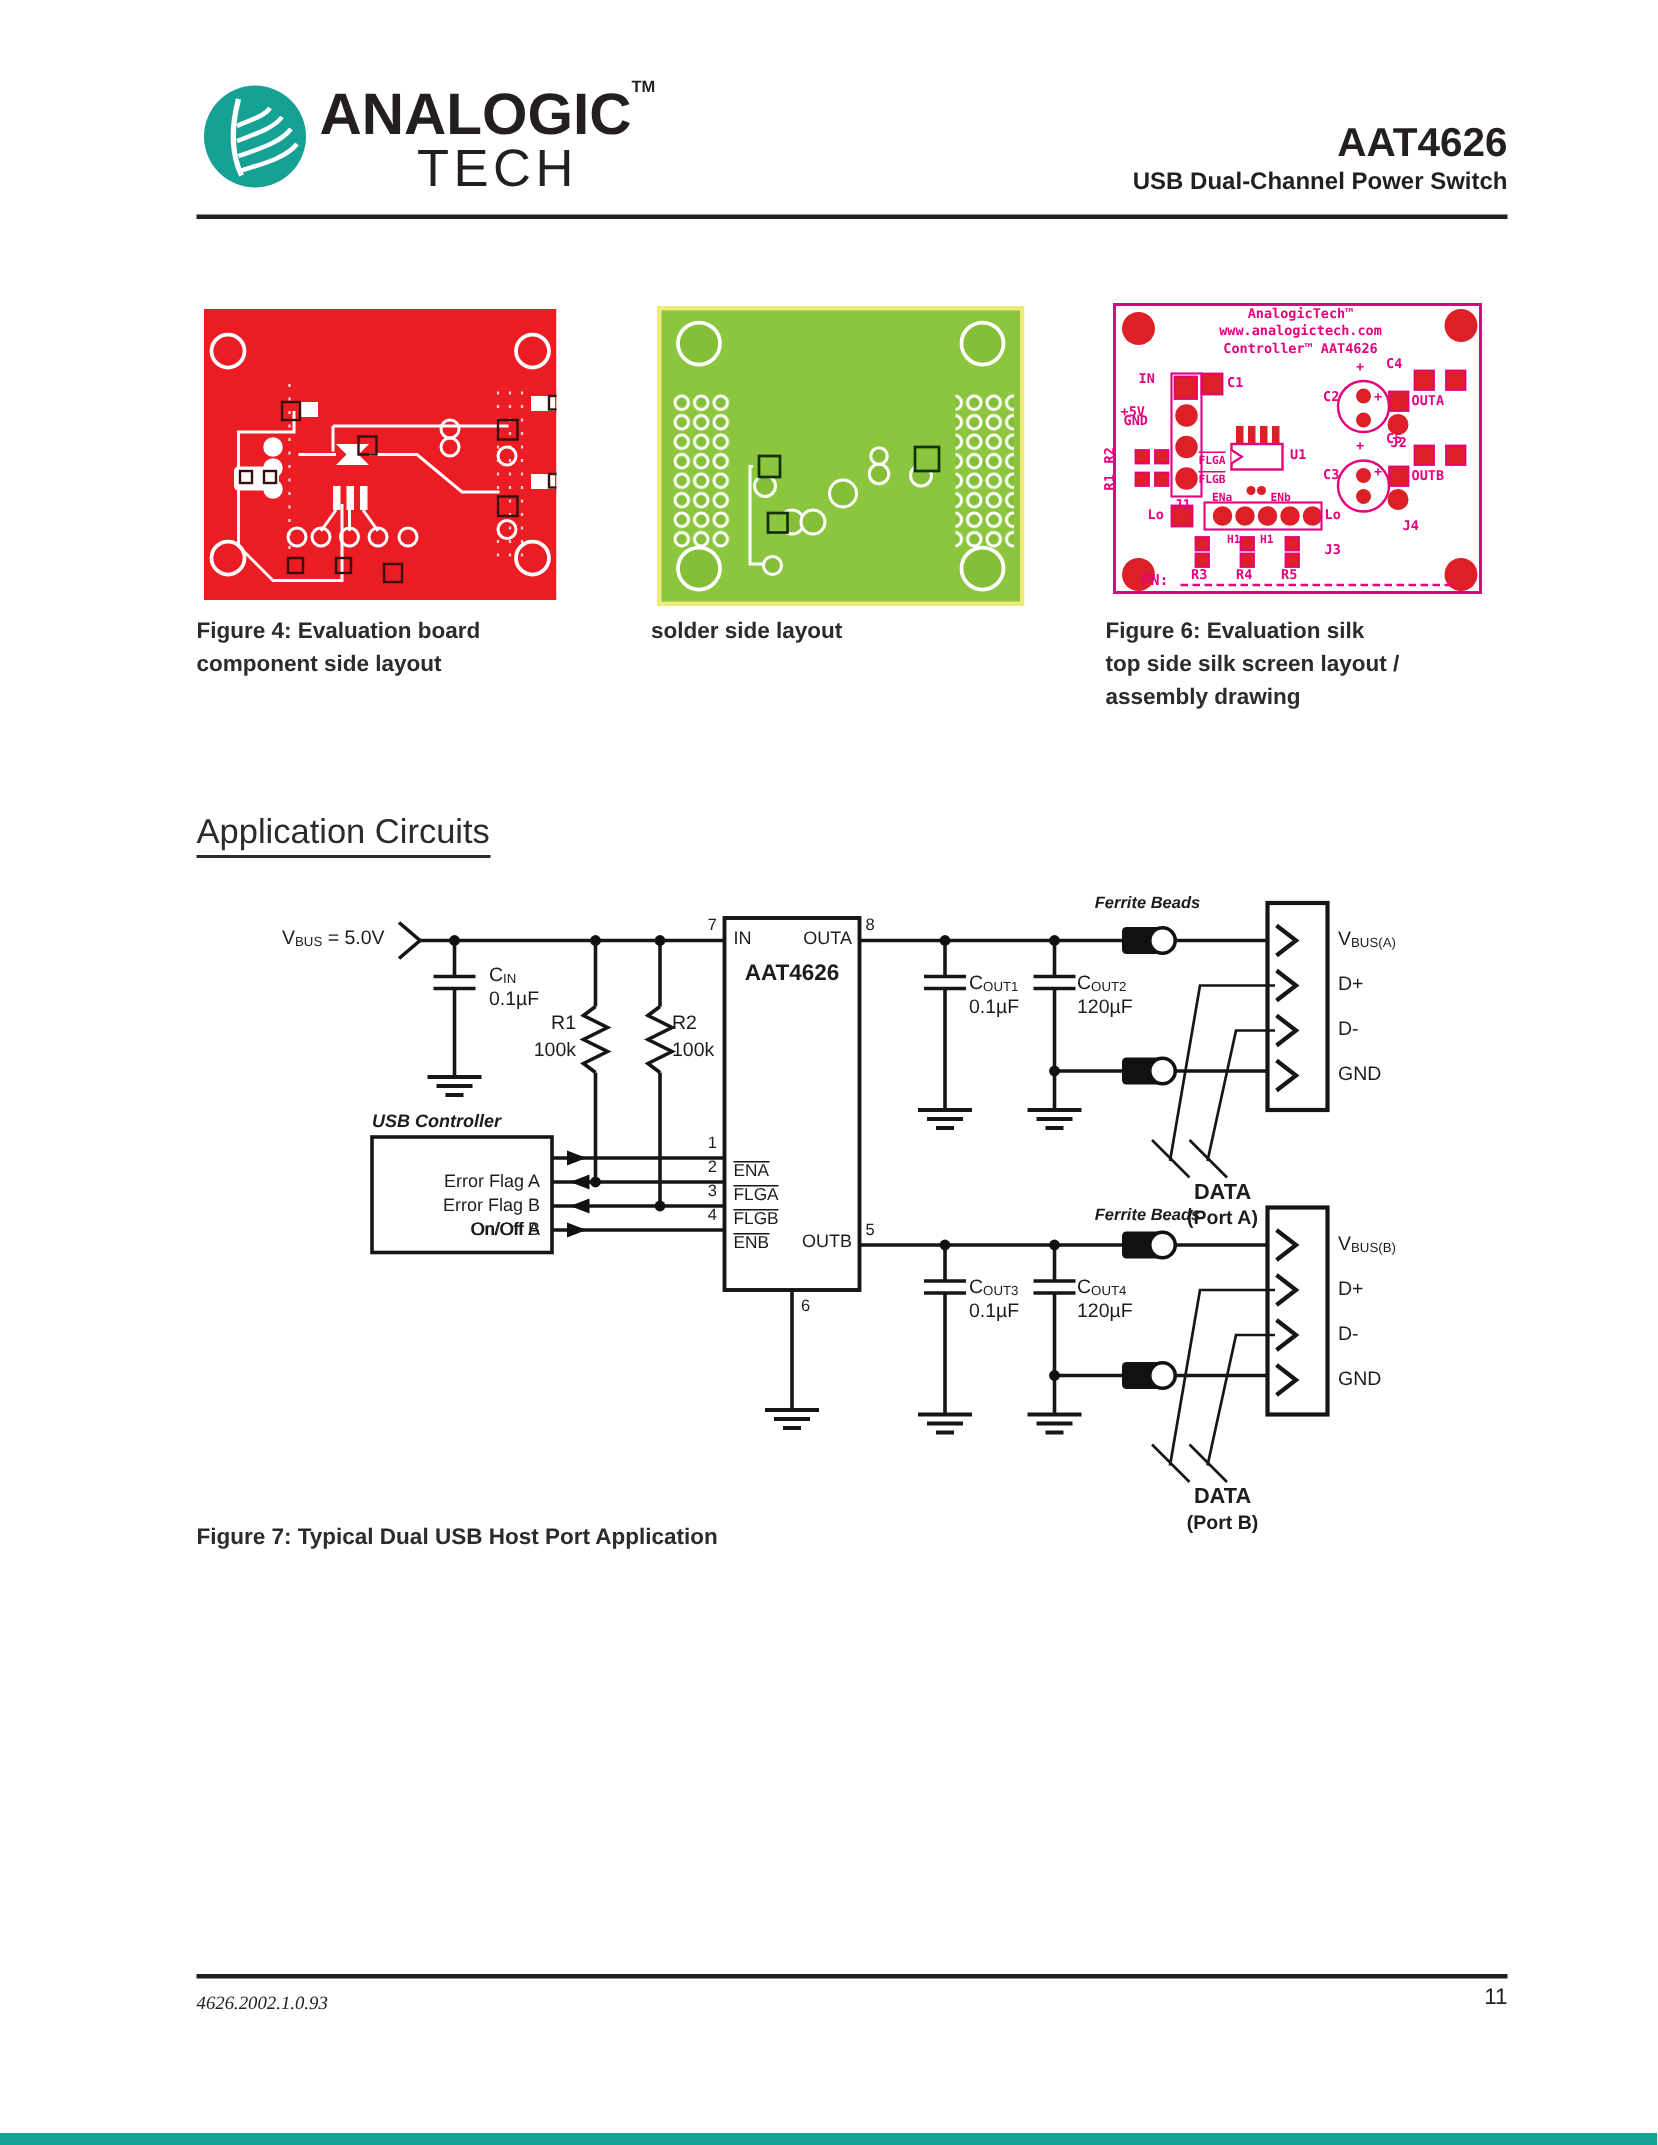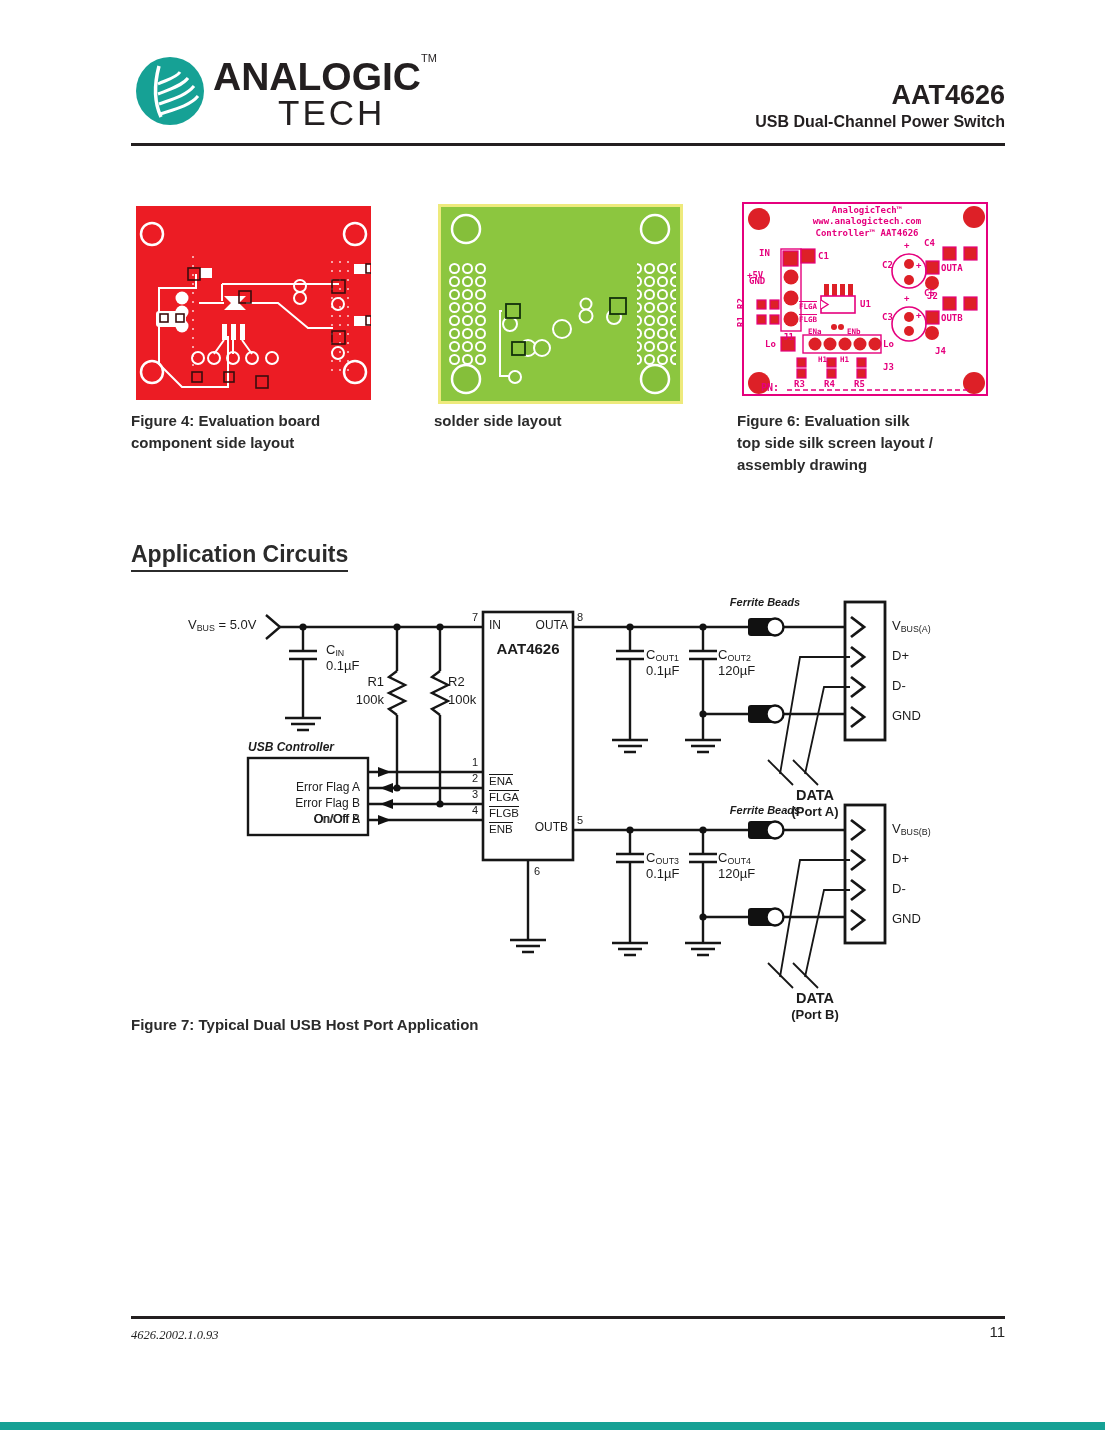--- a/index.html
+++ b/index.html
@@ -1,35 +1,35 @@
 <!DOCTYPE html>
 <html><head>
 <meta charset="utf-8">
 <style>
   html,body{margin:0;padding:0;background:#ffffff;}
   .page{position:relative;width:1105px;height:1430px;background:#fff;overflow:hidden;
         font-family:"Liberation Sans",sans-serif;color:#231f20;}
   .abs{position:absolute;}
   
   .logo-word{position:absolute;left:213px;top:52px;font-size:39px;font-weight:bold;letter-spacing:0px;color:#231f20;}
-  .logo-tm{font-size:11px;vertical-align:28px;font-weight:normal;}
+  .logo-tm{font-size:11px;vertical-align:28px;font-weight:bold;}
   .logo-word2{position:absolute;left:278px;top:93px;font-size:35px;font-weight:400;letter-spacing:3px;color:#231f20;}
   .part-no{position:absolute;left:700px;top:80px;width:305px;text-align:right;font-size:27px;font-weight:bold;}
   .subtitle{position:absolute;left:500px;top:113px;width:505px;text-align:right;font-size:16px;font-weight:bold;}
   .hdr-rule{position:absolute;left:131px;top:143px;width:874px;height:3px;background:#231f20;}
   
   .cap{position:absolute;font-size:15px;font-weight:bold;color:#2b2b2b;line-height:1.45;width:290px;}
   
   .silk{position:absolute;font-family:"DejaVu Sans Mono",monospace;font-weight:bold;font-size:9px;
         color:#e5007d;white-space:nowrap;line-height:1;}
   .silk-sm{font-size:7.5px;}
   .silk-ol{display:inline-block;border-top:1.2px solid #e5007d;padding-top:1px;}
   .silk-rot{transform:rotate(-90deg);transform-origin:center;}
   
-  .sect{position:absolute;left:131px;top:541px;font-size:23px;font-weight:bold;color:#2b2b2b;
+  .sect{position:absolute;left:131px;top:541px;font-size:23px;font-weight:normal;color:#2b2b2b;
         border-bottom:2.5px solid #2b2b2b;padding-bottom:2px;}
   
   .lbl{position:absolute;font-size:13px;color:#1c1c1c;white-space:nowrap;line-height:1.15;}
   .pn{font-size:11px;}
   .b{font-weight:bold;} .i{font-style:italic;}
   .r{text-align:right;} .c{text-align:center;}
   .sub{font-size:68%;vertical-align:-16%;}
   .ol{display:inline-block;border-top:1.6px solid #161616;padding-top:0px;line-height:1.05;}
   .f11{font-size:11.5px;}
   .f12{font-size:12px;}

